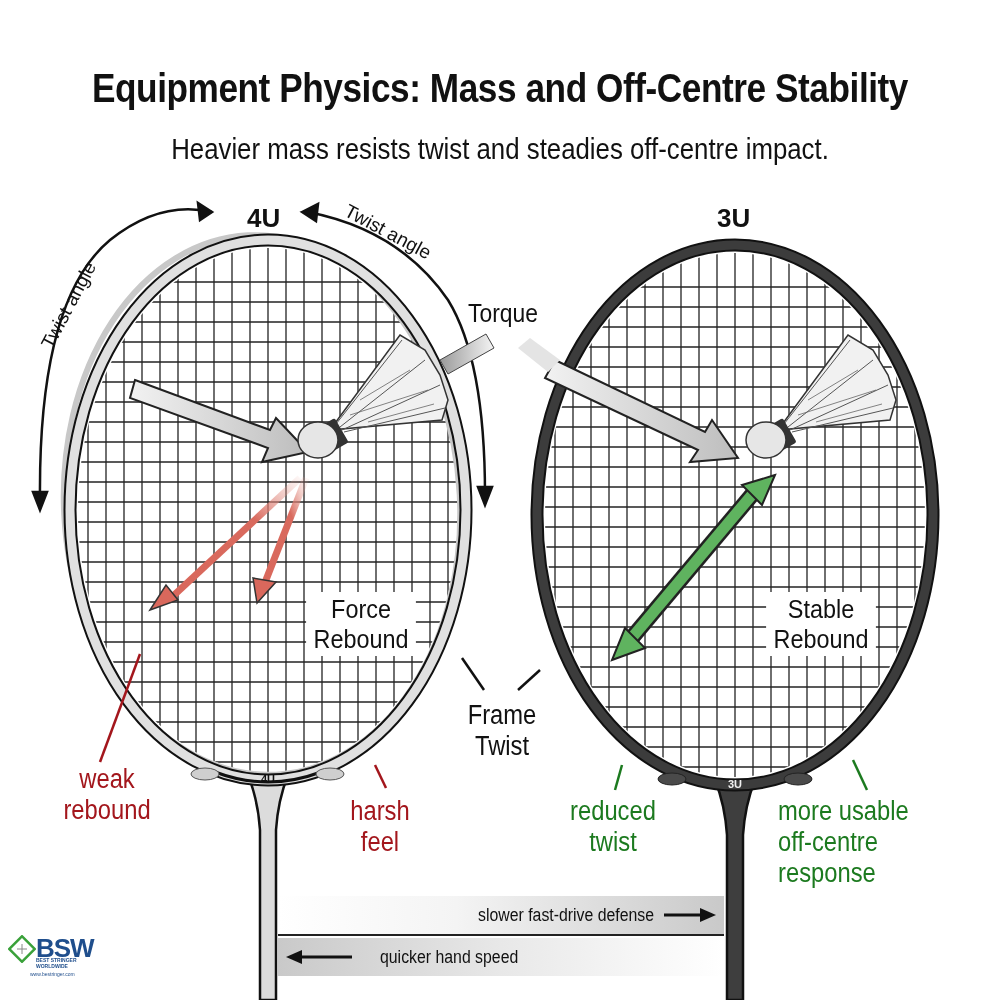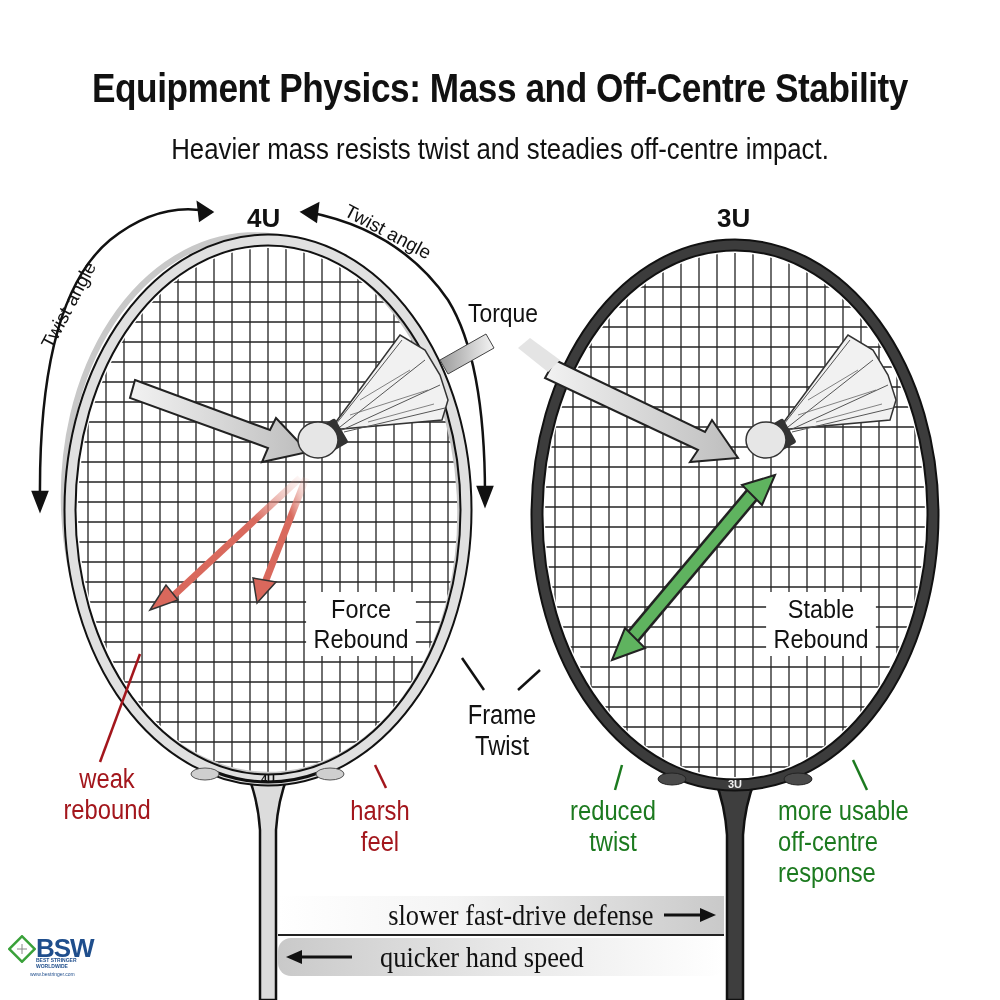--- a/index.html
+++ b/index.html
@@ -6,23 +6,23 @@
   body { width: 1000px; height: 1000px; background: #ffffff; position: relative; overflow: hidden; font-family: "Liberation Sans", "DejaVu Sans", sans-serif; }
   .title { position: absolute; left: 0; top: 66px; width: 1000px; text-align: center; font-size: 40px; font-weight: bold; color: #111; letter-spacing: -0.5px; transform: scaleX(0.88); transform-origin: center; }
   .subtitle { position: absolute; left: 0; top: 132px; width: 1000px; text-align: center; font-size: 30px; color: #111; transform: scaleX(0.86); transform-origin: center; }
   svg.stage { position: absolute; left: 0; top: 0; }
   .lbl { position: absolute; font-size: 27px; line-height: 31px; text-align: center; transform: scaleX(0.88); }
   .red { color: #a3161c; }
   .green { color: #1c7a1f; }
   .dark { color: #111; }
   .racquet-label { position: absolute; font-size: 26px; font-weight: bold; color: #111; }
   .boxlbl { position: absolute; background: #fff; font-size: 26px; line-height: 30px; text-align: center; color: #111; padding: 2px 6px; transform: scaleX(0.9); }
-  .bar { position: absolute; height: 38px; font-size: 30px; line-height: 38px; color: #111; font-family: Liberation Serif, serif; }
+  .bar { position: absolute; height: 38px; font-size: 18px; line-height: 38px; color: #111; }
   .bar1 { left: 278px; top: 896px; width: 446px; background: linear-gradient(90deg, #ffffff 0%, #f4f4f4 40%, #c9c9c9 100%); border-bottom: 2px solid #222; text-align: right; }
-  .bar2 { left: 278px; top: 938px; width: 446px; background: linear-gradient(90deg, #c9c9c9 0%, #e8e8e8 50%, #ffffff 100%); border-radius: 13px; }
+  .bar2 { left: 278px; top: 938px; width: 446px; background: linear-gradient(90deg, #c9c9c9 0%, #e8e8e8 50%, #ffffff 100%); }
   .bar-text1 { position: absolute; right: 70px; top: 0; transform: scaleX(0.88); transform-origin: right; }
   .bar-text2 { position: absolute; left: 102px; top: 0; transform: scaleX(0.88); transform-origin: left; }
   .logo { position: absolute; left: 8px; top: 933px; width: 80px; height: 50px; }
   .logo-text { position: absolute; left: 28px; top: 0; font-size: 26px; font-weight: bold; color: #1f4e8c; letter-spacing: -1px; }
   .logo-sub { position: absolute; left: 28px; top: 24px; font-size: 5px; font-weight: bold; color: #1f4e8c; }
   .logo-url { position: absolute; left: 22px; top: 38px; font-size: 5px; color: #1f4e8c; }
 </style>
 </head>
 <body>
 

